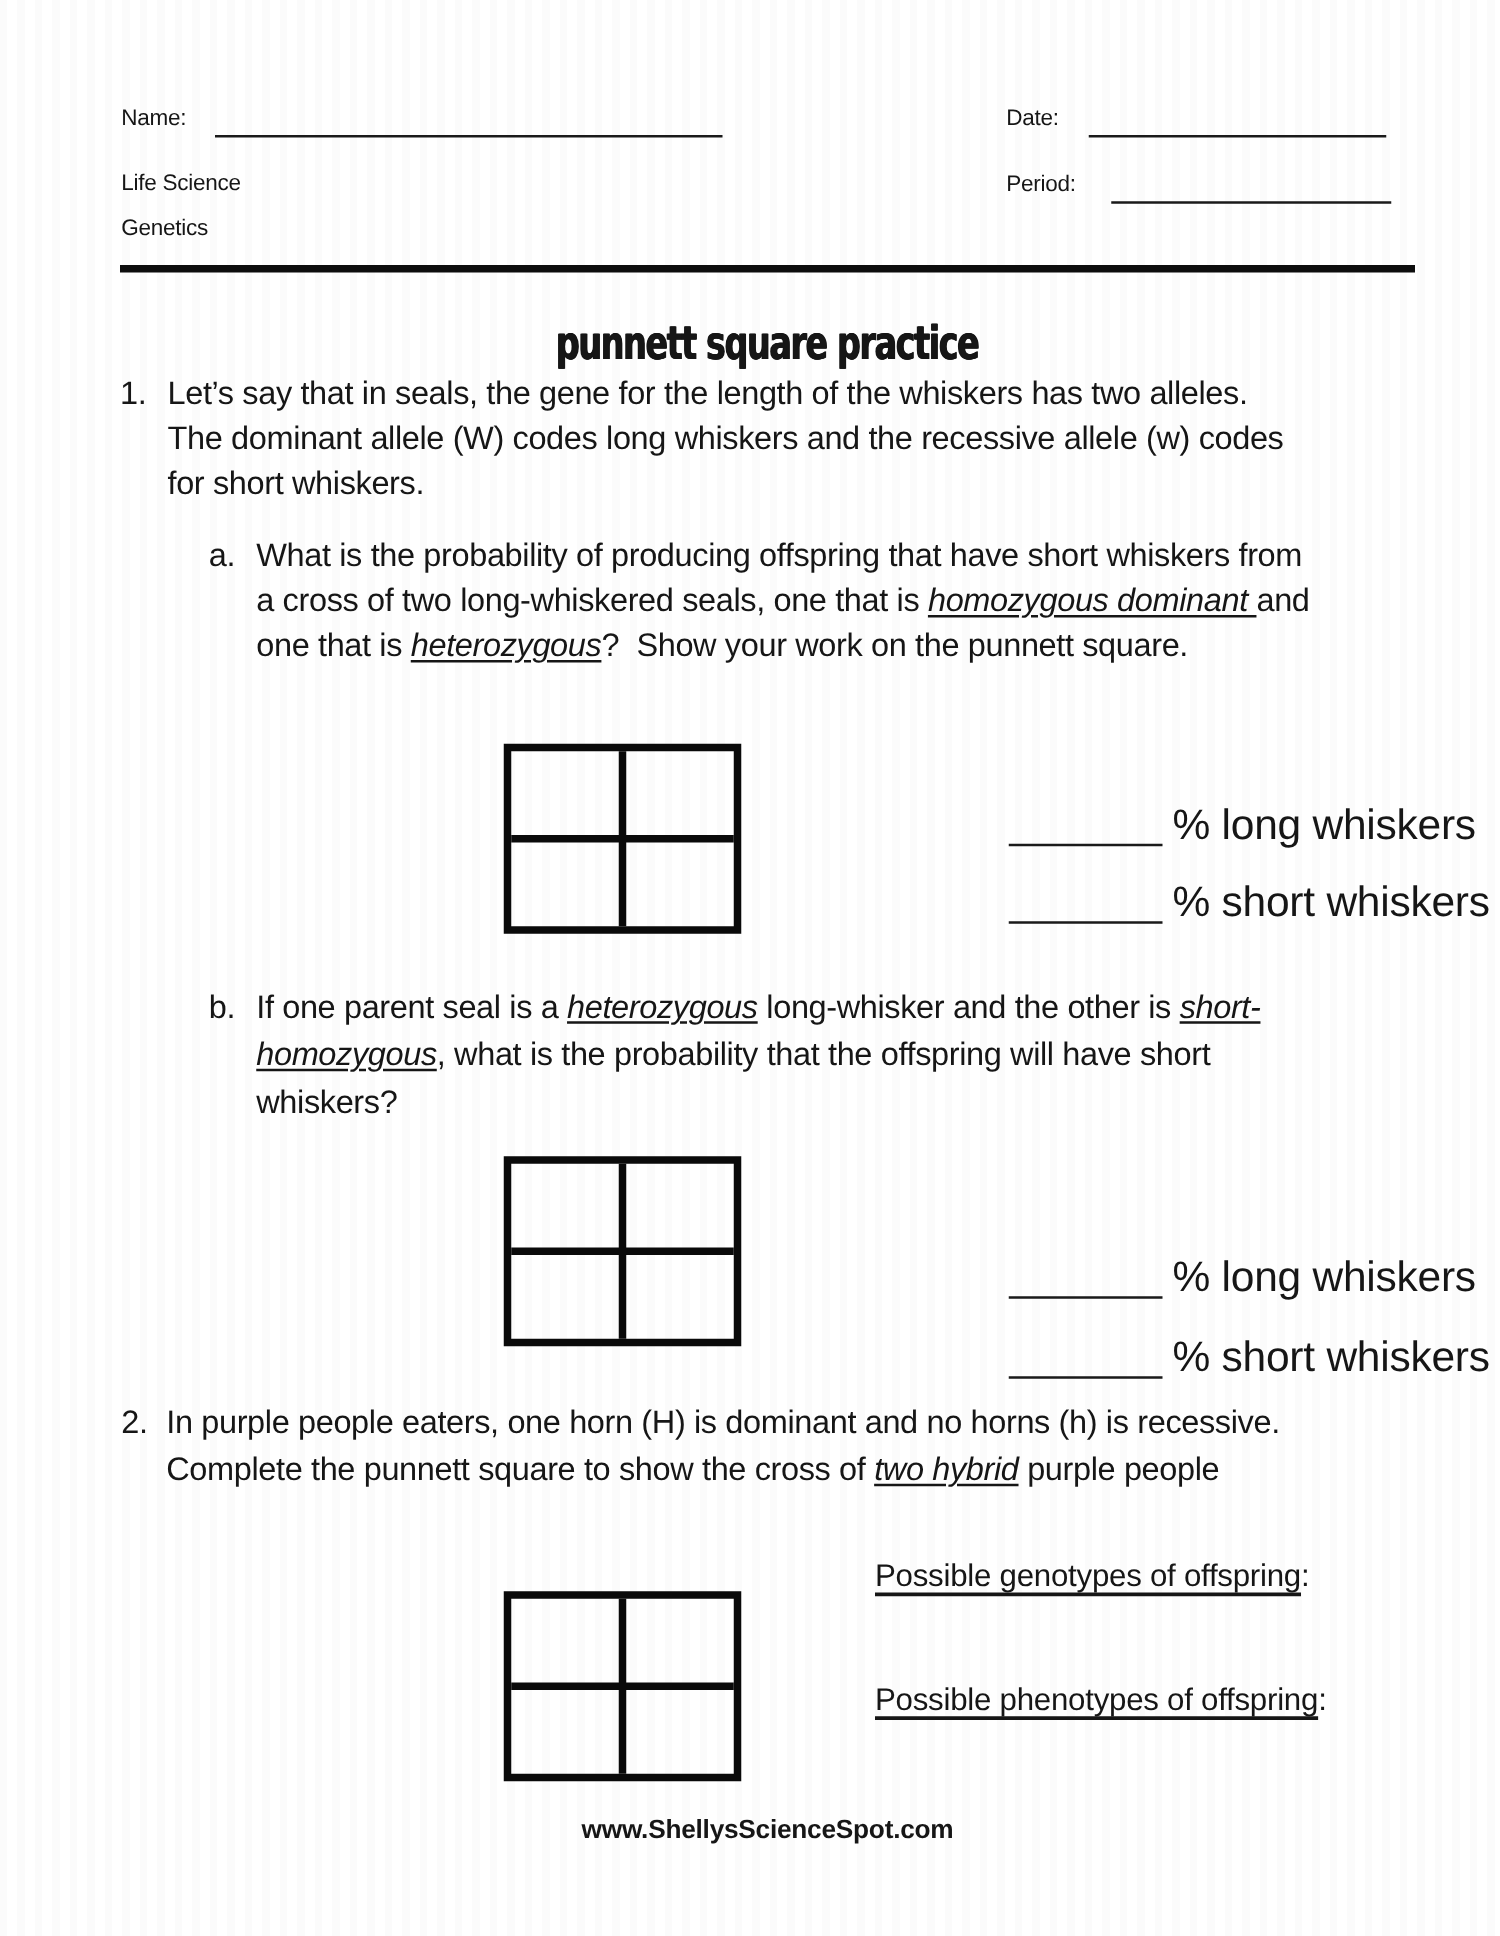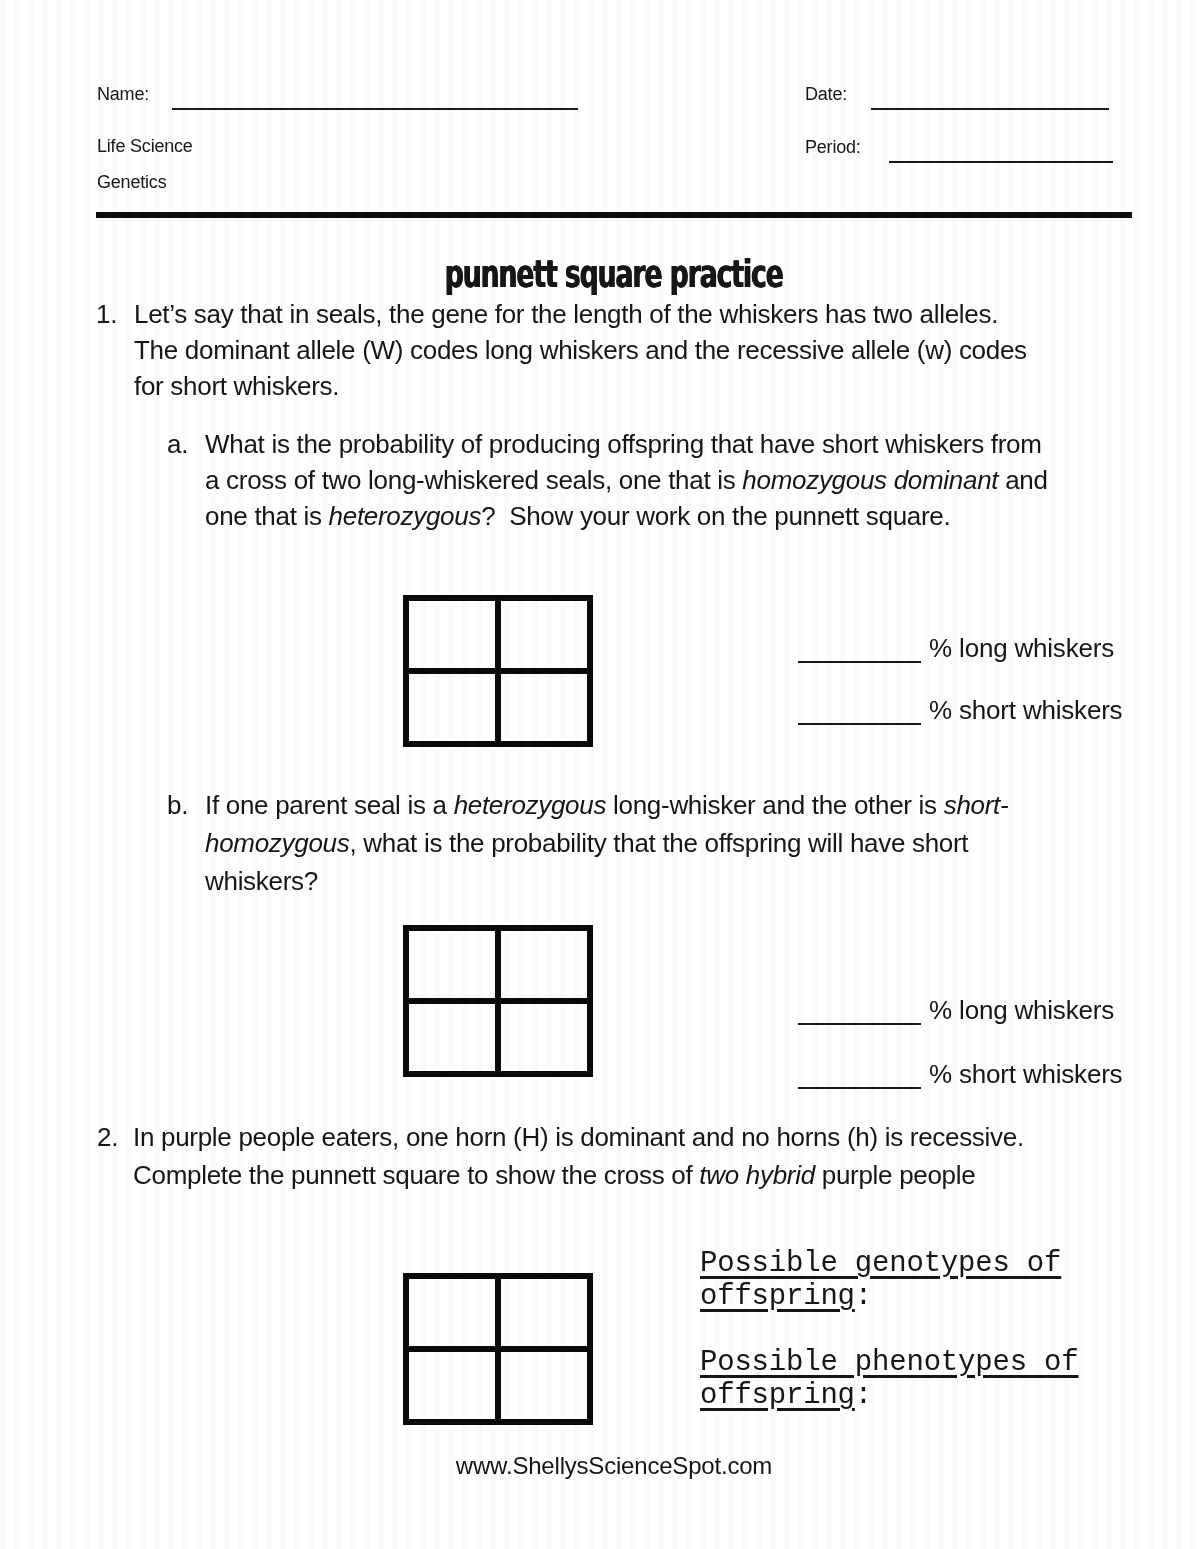--- a/index.html
+++ b/index.html
@@ -17,32 +17,32 @@
   .title-inner{
     display:inline-block;font-family:"DejaVu Sans",sans-serif;font-weight:800;font-size:37px;
     letter-spacing:-1.5px;transform:scaleX(0.72);transform-origin:center;
     text-shadow:0.6px 0 0 currentColor,-0.6px 0 0 currentColor;
   }
   .para{position:absolute;font-size:26px;letter-spacing:-0.3px;}
   .lh36{line-height:36px;}
   .lh38{line-height:38px;}
   .marker{position:absolute;left:0;top:0;white-space:pre;}
   .pline{padding-left:38px;white-space:pre;}
-  .iu{font-style:italic;text-decoration-thickness:2px;text-underline-offset:3px;}
+  .iu{font-style:italic;text-decoration:underline;text-decoration-thickness:2px;text-underline-offset:3px;}
   .punnett{position:absolute;width:190px;height:152px;border:6px solid #0a0a0a;box-sizing:border-box;}
   .pv{position:absolute;top:0;bottom:0;left:50%;width:6px;transform:translateX(-50%);background:#0a0a0a;}
   .ph{position:absolute;left:0;right:0;top:50%;height:6px;transform:translateY(-50%);background:#0a0a0a;}
   .pc{position:absolute;width:50%;height:50%;}
   .tl{left:0;top:0}.tr{right:0;top:0}.bl{left:0;bottom:0}.br{right:0;bottom:0}
-  .blankrow{position:absolute;font-size:26px;white-space:pre;letter-spacing:-0.2px;text-align:right;}
+  .blankrow{position:absolute;font-size:34px;white-space:pre;letter-spacing:-0.2px;text-align:right;}
   .fill-line{display:inline-block;width:123px;border-bottom:2px solid #1a1a1a;vertical-align:-6px;height:20px;}
   .blank-label{margin-left:8px;}
-  .gp-label{position:absolute;font-size:29px;letter-spacing:-0.2px;font-family:Liberation Mono, monospace;}
+  .gp-label{position:absolute;font-size:25px;letter-spacing:-0.2px;}
   .u{text-decoration:underline;text-decoration-thickness:2.5px;text-underline-offset:5px;}
-  .footer{position:absolute;text-align:center;font-size:24px;letter-spacing:-0.2px;}
+  .footer{position:absolute;text-align:center;font-size:21px;letter-spacing:-0.2px;font-weight:bold;}
 </style>
 </head>
 <body>
 
 <div class="page">
 
   <div class="hdr" style="left:97px;top:84px">Name:</div>
   <div class="uline" style="left:172px;top:84px;width:406px"></div>
   <div class="hdr" style="left:805px;top:84px">Date:</div>
   <div class="uline" style="left:871px;top:84px;width:238px"></div>

